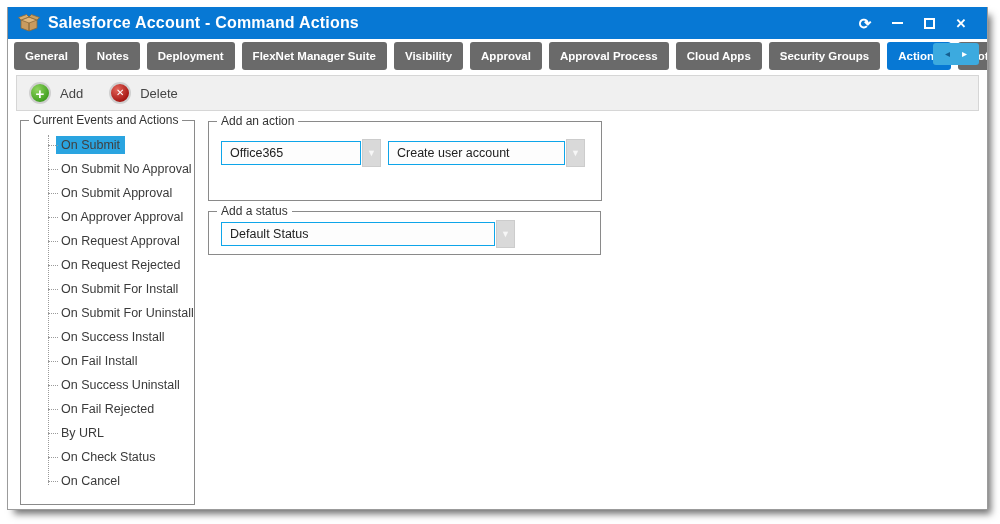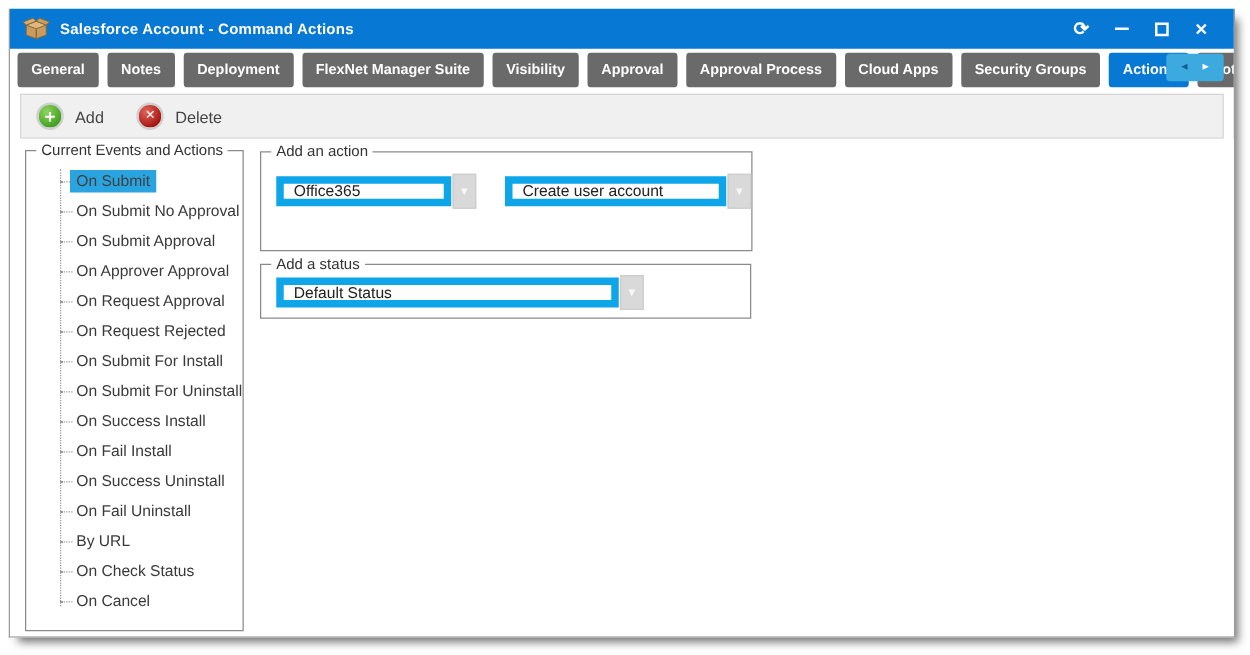--- a/index.html
+++ b/index.html
@@ -12,21 +12,21 @@
     border: 1px solid #9b9b9b; border-top: none;
     box-shadow: 5px 6px 7px -2px rgba(0,0,0,0.55);
   }
 
   
   .titlebar {
     height: 32px; background: #0778d4; display: flex; align-items: center;
     padding: 0 10px; color: #fff;
   }
   .app-icon { width: 22px; height: 20px; margin-right: 8px; flex: 0 0 auto; }
-  .title-text { font-size: 12px; font-weight: bold; letter-spacing: 0.2px; }
+  .title-text { font-size: 16px; font-weight: bold; letter-spacing: 0.2px; }
   .win-controls { margin-left: auto; display: flex; align-items: center; gap: 0; }
   .win-btn {
     width: 32px; height: 26px; display: flex; align-items: center; justify-content: center;
     color: #fff; cursor: pointer; background: transparent; border: none; font-size: 14px;
   }
   .glyph-refresh { font-size: 15px; font-weight: bold; line-height: 1; }
   .glyph-min { width: 11px; height: 2px; background: #fff; display: block; }
   .glyph-max { width: 11px; height: 11px; border: 2px solid #fff; display: block; }
   .glyph-close { font-size: 13px; font-weight: bold; }
 
@@ -95,31 +95,31 @@
   .tree-item .tree-label { padding: 2px 5px; margin-left: -5px; }
   .tree-item.selected .tree-label { background: #2aa4e0; color: #404040; }
 
   .action-box { left: 200px; top: 10px; width: 394px; height: 80px; }
   .status-box { left: 200px; top: 100px; width: 393px; height: 44px; }
 
   .combo-row { display: flex; align-items: center; padding: 17px 0 0 12px; gap: 7px; }
   .status-box .combo-row { padding-top: 8px; }
   .combo { display: flex; align-items: center; cursor: pointer; }
   .combo-field {
-    height: 24px; background: #fdfdfd; border: 6px solid #0ea5e9;
+    height: 24px; background: #fdfdfd; border: 1px solid #0ea5e9;
     display: flex; align-items: center; padding: 0 8px;
     font-size: 12.5px; color: #222; white-space: nowrap; overflow: hidden;
   }
   .combo-btn {
     width: 19px; height: 28px; margin-left: 1px; background: #d9d9d9;
     border: 1px solid #cccccc; display: flex; align-items: center; justify-content: center;
     color: #f7f7f7; font-size: 9px;
   }
   .w-connector { width: 140px; }
-  .w-action { width: 177px; margin-left: 16px; }
+  .w-action { width: 177px; }
   .w-status { width: 274px; }
 </style>
 </head>
 <body>
 
 <div class="window">
 
   <div class="titlebar">
     <svg class="app-icon" viewBox="0 0 22 20">
       <polygon points="3,7 11,4 19,7 19,15 11,18 3,15" fill="#c99b5f" stroke="#8a6a3a" stroke-width="0.8"></polygon>
@@ -226,21 +226,21 @@
 
           <li class="tree-item">
             <span class="tree-label">On Fail Install</span>
           </li>
 
           <li class="tree-item">
             <span class="tree-label">On Success Uninstall</span>
           </li>
 
           <li class="tree-item">
-            <span class="tree-label">On Fail Uninstall</span>
+            <span class="tree-label">On Fail Rejected</span>
           </li>
 
           <li class="tree-item">
             <span class="tree-label">By URL</span>
           </li>
 
           <li class="tree-item">
             <span class="tree-label">On Check Status</span>
           </li>
 

